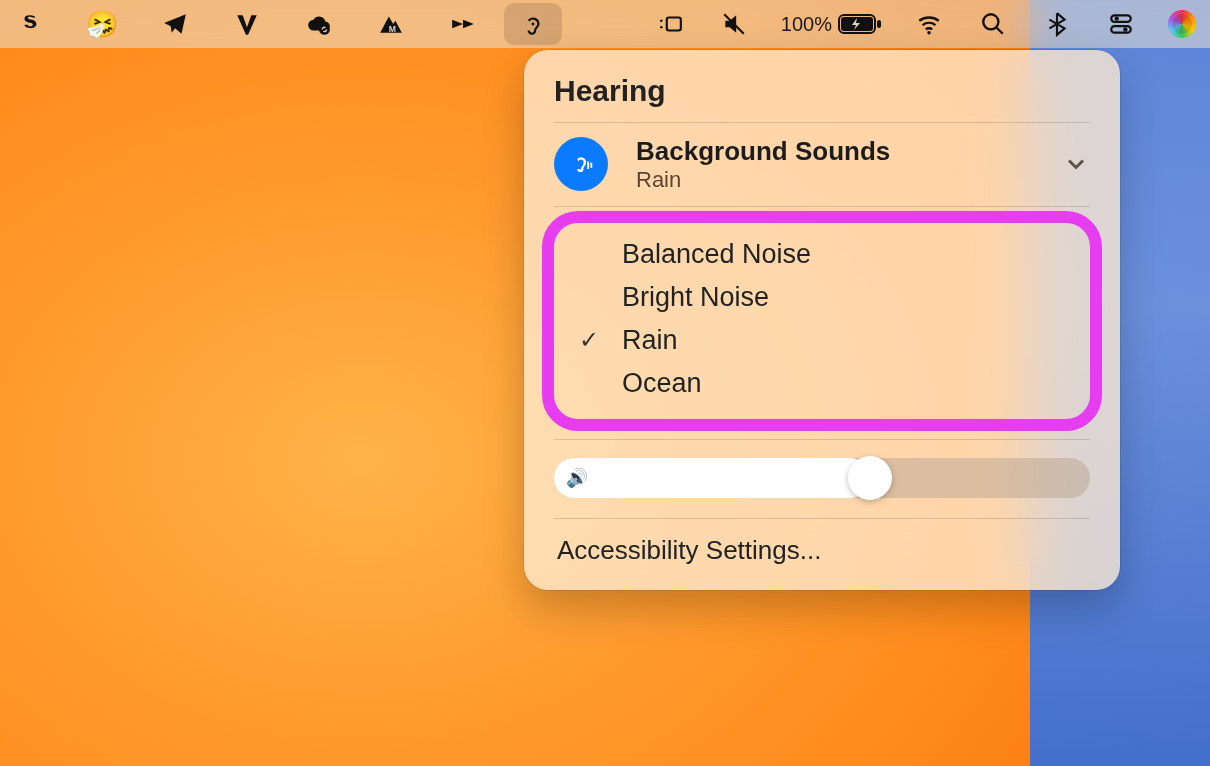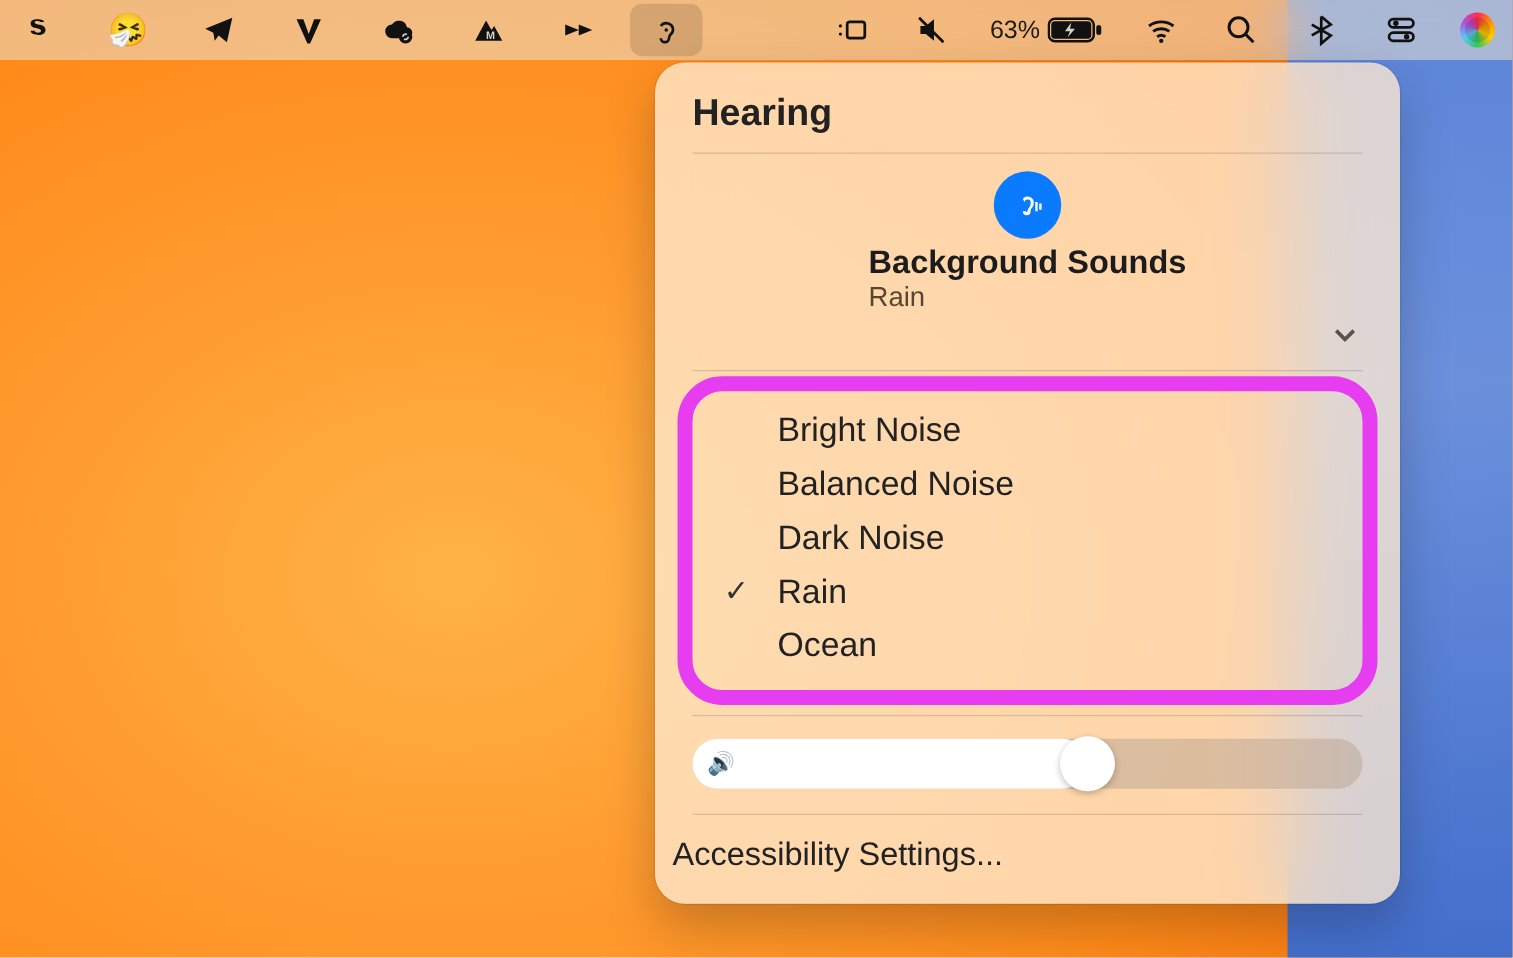--- a/index.html
+++ b/index.html
@@ -24,39 +24,39 @@
   .siri{width:28px;height:28px;border-radius:50%;
     background:conic-gradient(#ff2d55,#ff9500,#ffcc00,#34c759,#5ac8fa,#af52de,#ff2d55);position:relative;}
   .siri::after{content:"";position:absolute;inset:4px;border-radius:50%;background:#111;opacity:.15;}
   
   .panel{position:absolute;top:50px;left:524px;width:596px;border-radius:24px;
     background:rgba(255,235,210,.78);backdrop-filter:blur(30px);
     box-shadow:0 0 0 1px rgba(0,0,0,.08), 0 18px 40px rgba(0,0,0,.22);
     padding:18px 0 12px 0;color:#222;}
   .panel h1{margin:0;padding:6px 43px 14px 30px;font-size:30px;font-weight:700;}
   .divider{height:1px;background:rgba(0,0,0,.14);margin:0 30px;}
-  .sectionrow{display:flex;align-items:center;gap:4px;padding:14px 30px 14px 30px;flex-direction:column;}
+  .sectionrow{display:flex;align-items:center;gap:28px;padding:14px 30px 14px 30px;}
   .roundicon{width:54px;height:54px;border-radius:50%;background:#0a7aff;display:flex;align-items:center;justify-content:center;flex:none;}
   .roundicon svg{width:30px;height:30px;fill:#fff;}
   .sectionlabels{display:flex;flex-direction:column;line-height:1.1;}
   .sectionlabels .t1{font-size:26px;font-weight:600;color:#1c1c1c;}
   .sectionlabels .t2{font-size:22px;font-weight:500;color:#5a4630;margin-top:2px;}
   .chev{margin-left:auto;color:#5d5149;width:28px;height:28px;}
   
   .hlbox{margin:4px 18px 8px 18px;border:12px solid #e73df0;border-radius:36px;padding:10px 0 14px 0;}
   .opt{display:flex;align-items:center;gap:18px;padding:6px 20px 6px 20px;font-size:27px;color:#222;cursor:default;}
   .opt .tick{width:30px;text-align:center;font-size:24px;color:#333;}
   
   .sliderwrap{padding:18px 30px 20px 30px;}
   .slider{position:relative;height:40px;border-radius:20px;background:rgba(190,170,150,.55);overflow:visible;}
   .sliderfill{position:absolute;left:0;top:0;bottom:0;background:#fff;border-radius:20px;}
   .sliderknob{position:absolute;top:-2px;width:44px;height:44px;border-radius:50%;background:#fff;
     box-shadow:0 2px 6px rgba(0,0,0,.25);} 
   .slider .spk{position:absolute;left:12px;top:50%;transform:translateY(-50%);font-size:18px;color:#d9a24a;}
-  .footer{padding:16px 30px 12px 14px;font-size:26px;color:#222;}
+  .footer{padding:16px 30px 12px 33px;font-size:26px;color:#222;}
 </style>
 </head>
 <body>
 
 <div class="wallpaper"></div>
 
 <div class="menubar">
   <div class="mlefticons">
     <div class="micon">
         <svg viewBox="0 0 24 24">
@@ -109,21 +109,21 @@
           <circle cx="4" cy="15" r="1.2" fill="#111"></circle>
         </svg>
       </div>
     <div class="micon">
         <svg viewBox="0 0 24 24">
           <path fill="#111" d="M4 9h4l6-5v16l-6-5H4z"></path>
           <path stroke="#111" stroke-width="2" d="M3 3l18 18"></path>
         </svg>
       </div>
     <div class="batt">
-      <span>63%</span>
+      <span>100%</span>
       <svg width="44" height="24" viewBox="0 0 44 24">
           <rect x="1" y="3" width="36" height="18" rx="5" fill="none" stroke="#111" stroke-width="2"></rect>
           <rect x="3" y="5" width="32" height="14" rx="3" fill="#111"></rect>
           <rect x="39" y="8" width="4" height="8" rx="2" fill="#111"></rect>
           <path d="M19 6l-5 7h4l-2 5 6-7h-4z" fill="#d9d2c4"></path>
         </svg>
     </div>
     <div class="micon">
         <svg viewBox="0 0 24 24">
           <path fill="none" stroke="#111" stroke-width="2.2" d="M3 9a15 15 0 0118 0M6 13a10 10 0 0112 0M9 17a5 5 0 016 0"></path>
@@ -171,29 +171,25 @@
     <svg class="chev" viewBox="0 0 24 24">
         <path fill="none" stroke="#5d5149" stroke-width="2.5" d="M6 9l6 6 6-6"></path>
       </svg>
   </div>
 
   <div class="divider"></div>
 
   <div class="hlbox">
     <div class="opt">
         <span class="tick"></span>
+        <span>Balanced Noise</span>
+      </div>
+    <div class="opt">
+        <span class="tick"></span>
         <span>Bright Noise</span>
-      </div>
-    <div class="opt">
-        <span class="tick"></span>
-        <span>Balanced Noise</span>
-      </div>
-    <div class="opt">
-        <span class="tick"></span>
-        <span>Dark Noise</span>
       </div>
     <div class="opt">
         <span class="tick">✓</span>
         <span>Rain</span>
       </div>
     <div class="opt">
         <span class="tick"></span>
         <span>Ocean</span>
       </div>
   </div>

